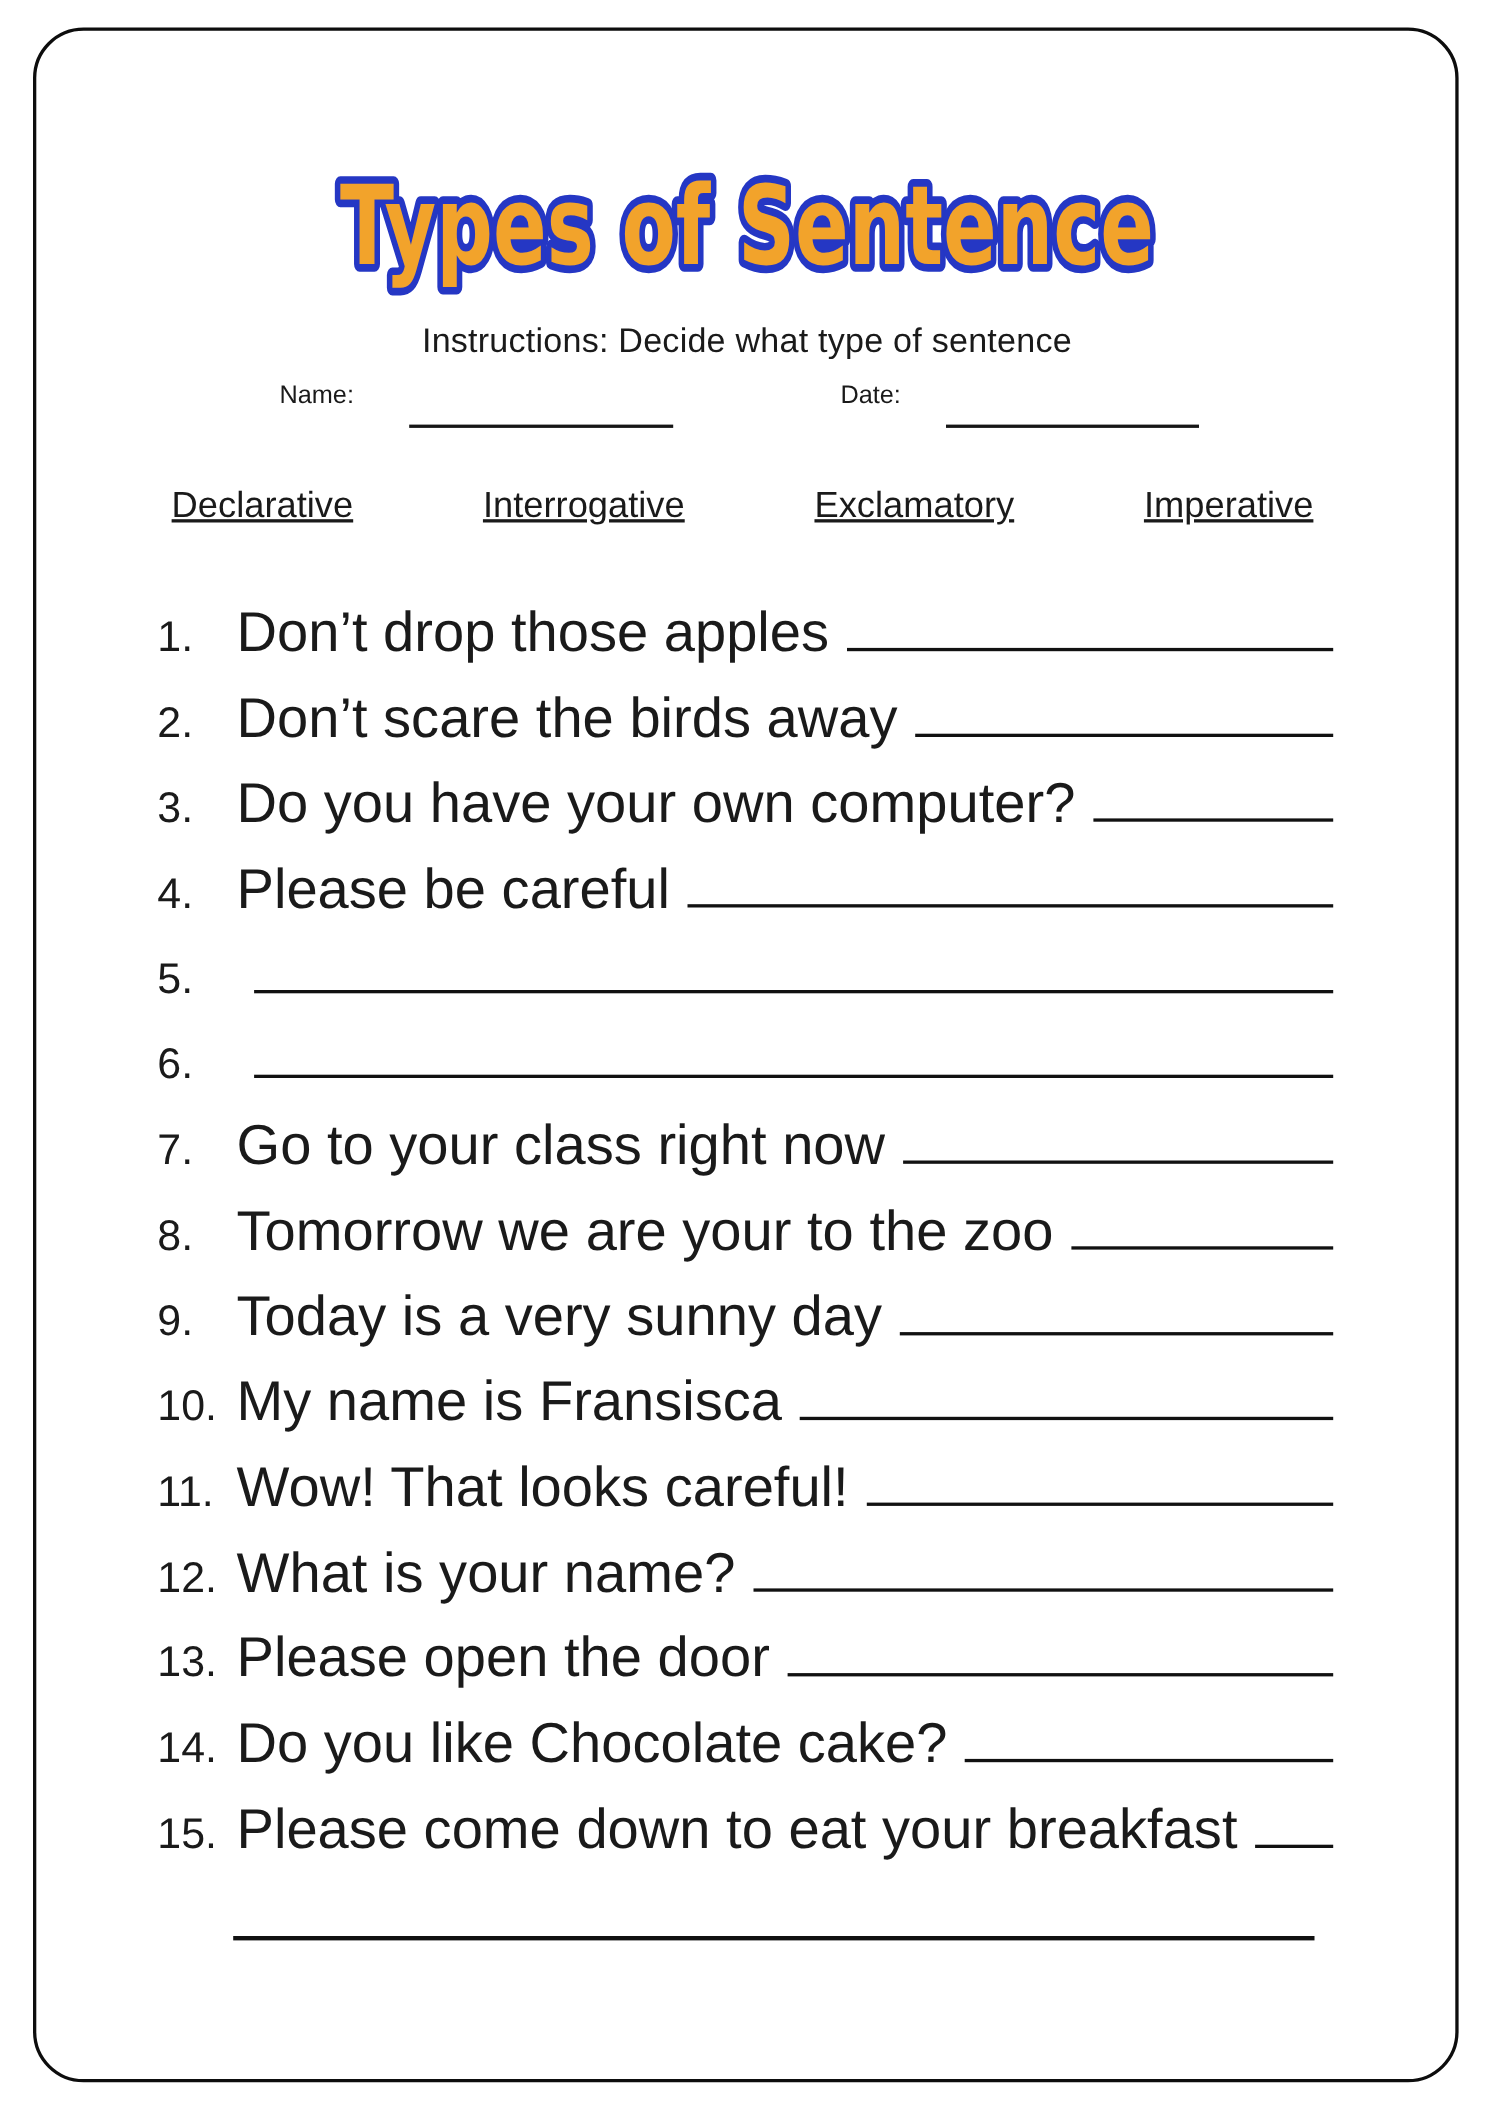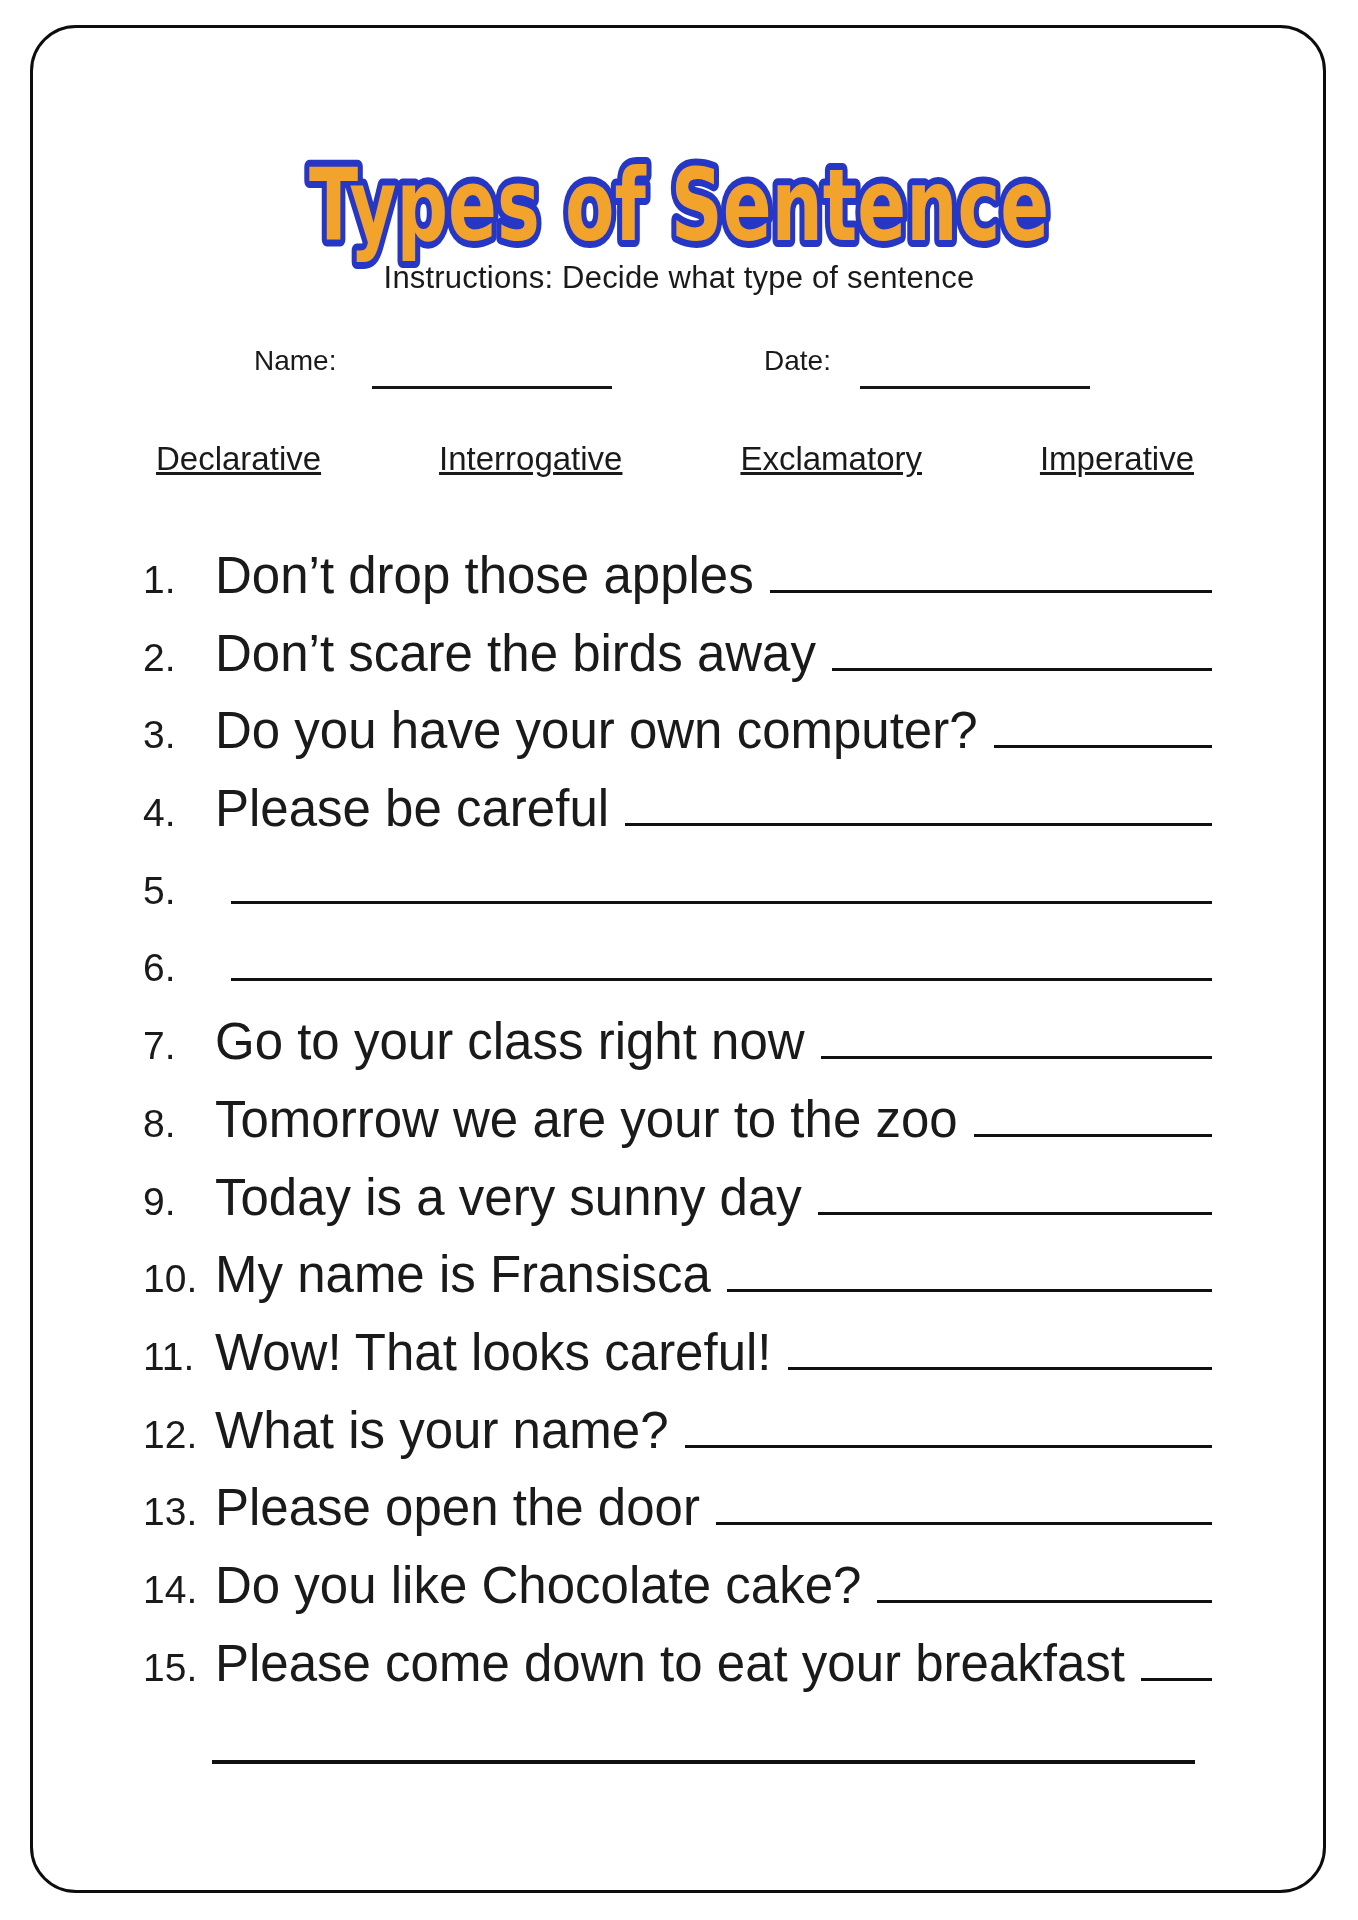--- a/index.html
+++ b/index.html
@@ -19,29 +19,29 @@
     border-radius: 46px;
     background: #fff;
   }
   .title-svg {
     position: absolute;
     left: 0; top: 118px;
     width: 1358px; height: 170px;
   }
   .instructions {
     position: absolute;
-    left: 0; top: 260px;
+    left: 0; top: 292px;
     width: 1358px;
     text-align: center;
     font-size: 31px;
     letter-spacing: 0.2px;
   }
   .field-label {
     position: absolute;
-    font-size: 28px;
+    font-size: 23px;
   }
   .name-label { left: 254px; top: 345px; }
   .date-label { left: 764px; top: 345px; }
   .write-line {
     position: absolute;
     border-bottom: 3px solid #161616;
     height: 0;
   }
   .name-line { left: 372px; top: 386px; width: 240px; }
   .date-line { left: 860px; top: 386px; width: 230px; }

